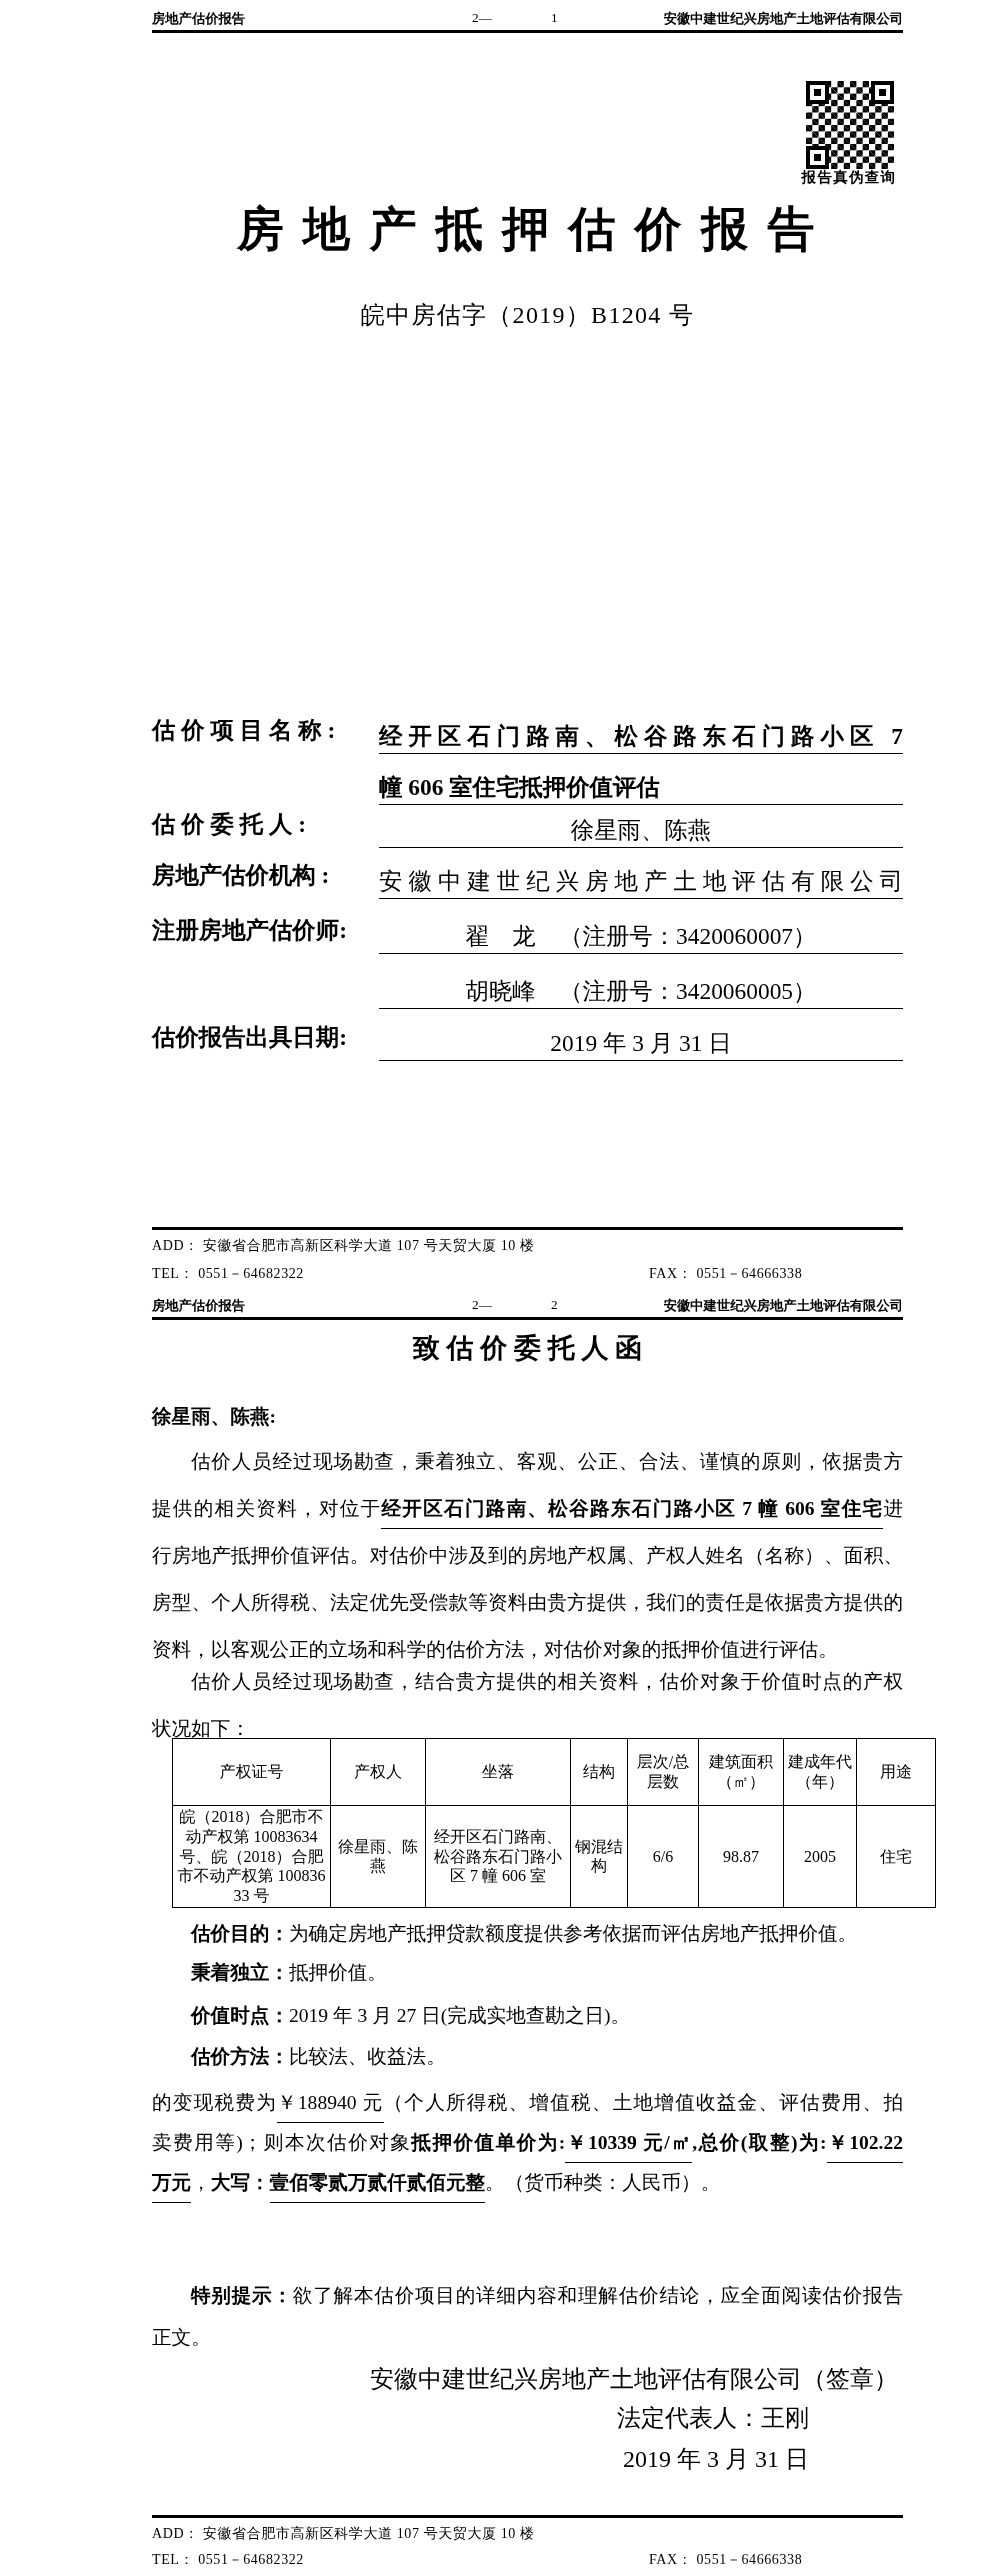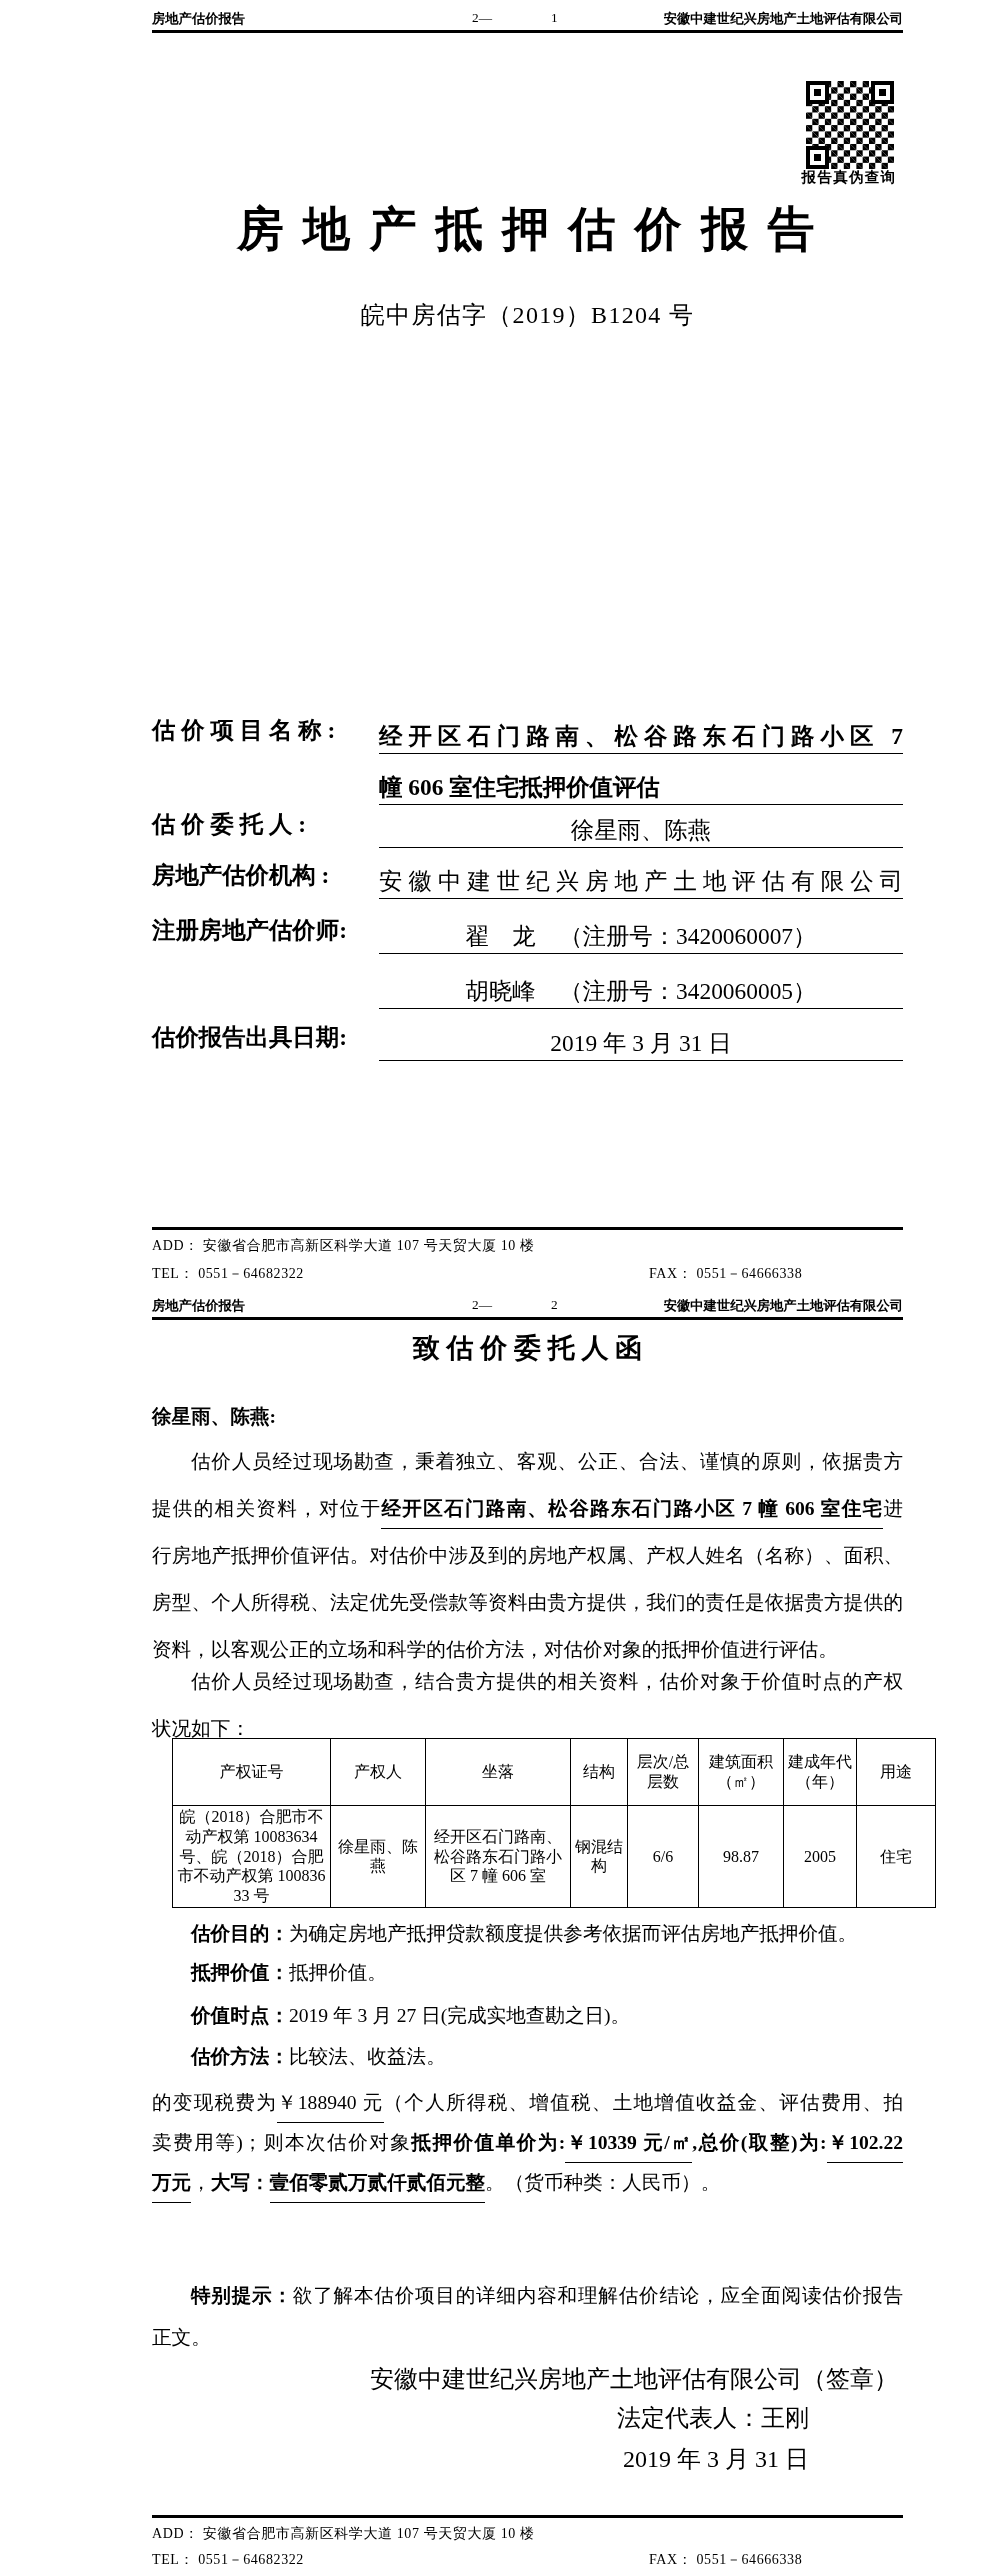--- a/index.html
+++ b/index.html
@@ -161,21 +161,21 @@
       <td>2005</td>
       <td>住宅</td>
     </tr>
   </tbody>
     </table>
 
   <div class="abs richblock lh40" style="top:1921px;">
       <div class="bline ind"><span class="b">估价目的：</span><span>为确定房地产抵押贷款额度提供参考依据而评估房地产抵押价值。</span></div>
     </div>
   <div class="abs richblock lh40" style="top:1960px;">
-      <div class="bline ind"><span class="b">抵押价值：</span><span>抵押价值。</span></div>
+      <div class="bline ind"><span class="b">秉着独立：</span><span>抵押价值。</span></div>
     </div>
   <div class="abs richblock lh40" style="top:2003px;">
       <div class="bline ind"><span class="b">价值时点：</span><span>2019 年 3 月 27 日(完成实地查勘之日)。</span></div>
     </div>
   <div class="abs richblock lh40" style="top:2044px;">
       <div class="bline ind"><span class="b">估价方法：</span><span>比较法、收益法。</span></div>
     </div>
   <div class="abs richblock lh64" style="top:2083px;">
       <div class="bline j"><span>的变现税费为</span><span class="u">￥188940 元</span><span>（个人所得税、增值税、土地增值收益金、评估费用、拍</span></div>
       <div class="bline j"><span>卖费用等)；则本次估价对象</span><span class="b">抵押价值单价为:</span><span class="b u">￥10339 元/㎡</span><span class="b">,总价(取整)为:</span><span class="b u">￥102.22</span></div>

